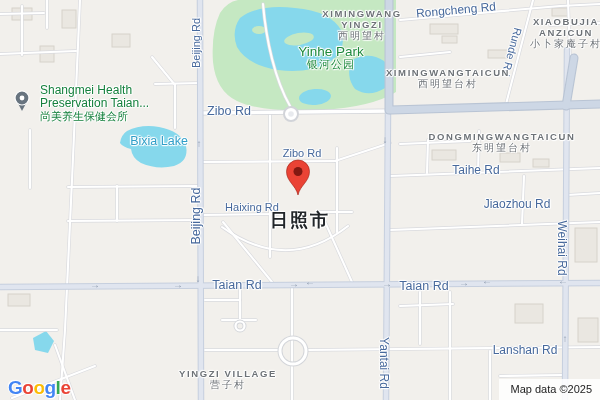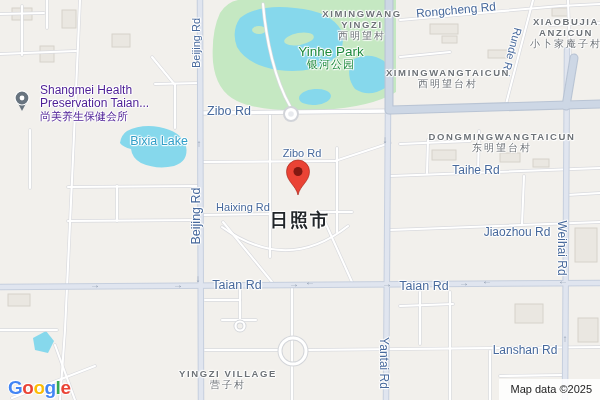--- a/index.html
+++ b/index.html
@@ -19,21 +19,21 @@
         text-align:center;line-height:11px;}
   .area .zh{font-size:10px;letter-spacing:2px;font-weight:500;display:block;}
   .area span{display:block;}
   .water-lbl{color:#2f9ec8;font-size:12.5px;font-weight:500;}
   .park-lbl{color:#1f8a3d;text-align:center;line-height:13px;}
   .park-lbl .en{font-size:13.5px;font-weight:500;display:block;}
   .park-lbl .zh{font-size:11px;font-weight:400;letter-spacing:1px;display:block;}
   .city-lbl{color:#212529;text-align:center;}
   .city-lbl .en{font-size:19px;font-weight:500;letter-spacing:.3px;display:block;line-height:19px;}
   .city-lbl .zh{font-size:18px;font-weight:600;letter-spacing:2px;display:block;line-height:20px;margin-top:40px;}
-  .poi-lbl{color:#4c1d95;font-size:12px;font-weight:500;line-height:13px;transform:none;text-align:left;}
+  .poi-lbl{color:#15803d;font-size:12px;font-weight:500;line-height:13px;transform:none;text-align:left;}
   .poi-lbl span{display:block;}
   .poi-lbl .zh{font-size:11px;font-weight:400;}
   .arrow{position:absolute;transform:translate(-50%,-50%);color:#8d9aae;
          font-size:10px;font-weight:bold;line-height:10px;}
   .pin{position:absolute;}
   #google-logo{position:absolute;left:8px;top:377px;font-size:19px;font-weight:bold;
         letter-spacing:-.5px;text-shadow:0 0 2px #fff,0 0 2px #fff,1px 1px 1px #fff,-1px -1px 1px #fff;}
   .gl-b{color:#4285F4}.gl-r{color:#EA4335}.gl-y{color:#FBBC05}.gl-g{color:#34A853}
   #attribution{position:absolute;right:0;bottom:0;height:21px;box-sizing:border-box;
         background:rgba(255,255,255,.85);padding:4px 8px 0 12px;font-size:11px;color:#1c1c1c;}
@@ -231,23 +231,23 @@
   <span class="arrow" style="left:565px;top:339px">↑</span>
   <span class="arrow" style="left:385px;top:140px">↓</span>
   <span class="arrow" style="left:198px;top:279px">↓</span>
 
   <span class="lbl road tilt" style="left:456px;top:10px;font-size:12px">Rongcheng Rd</span>
   <span class="lbl road vrunde" style="left:512px;top:52px">Runde Rd</span>
   <span class="lbl road vtop" style="left:196px;top:43px">Beijing Rd</span>
   <span class="lbl road vtop road-lg" style="left:196px;top:216px">Beijing Rd</span>
   <span class="lbl road road-lg" style="left:229px;top:111px">Zibo Rd</span>
   <span class="lbl road" style="left:302px;top:153px">Zibo Rd</span>
-  <span class="lbl road" style="left:243px;top:207px">Haixing Rd</span>
+  <span class="lbl road" style="left:252px;top:207px">Haixing Rd</span>
   <span class="lbl road" style="left:476px;top:170px;font-size:12px">Taihe Rd</span>
-  <span class="lbl road" style="left:517px;top:232px;font-size:12px">Jiaozhou Rd</span>
+  <span class="lbl road" style="left:517px;top:204px;font-size:12px">Jiaozhou Rd</span>
   <span class="lbl road vdown" style="left:562px;top:248px;font-size:12px">Weihai Rd</span>
   <span class="lbl road road-lg" style="left:237px;top:285px">Taian Rd</span>
   <span class="lbl road road-lg" style="left:424px;top:286px">Taian Rd</span>
   <span class="lbl road vdown" style="left:384px;top:363px;font-size:12px">Yantai Rd</span>
   <span class="lbl road" style="left:525px;top:350px;font-size:12px">Lanshan Rd</span>
 
   <div class="lbl area" style="left:362px;top:24px">
     <span>XIMINGWANG</span>
     <span>YINGZI</span>
     <span class="zh">西明望村</span>

